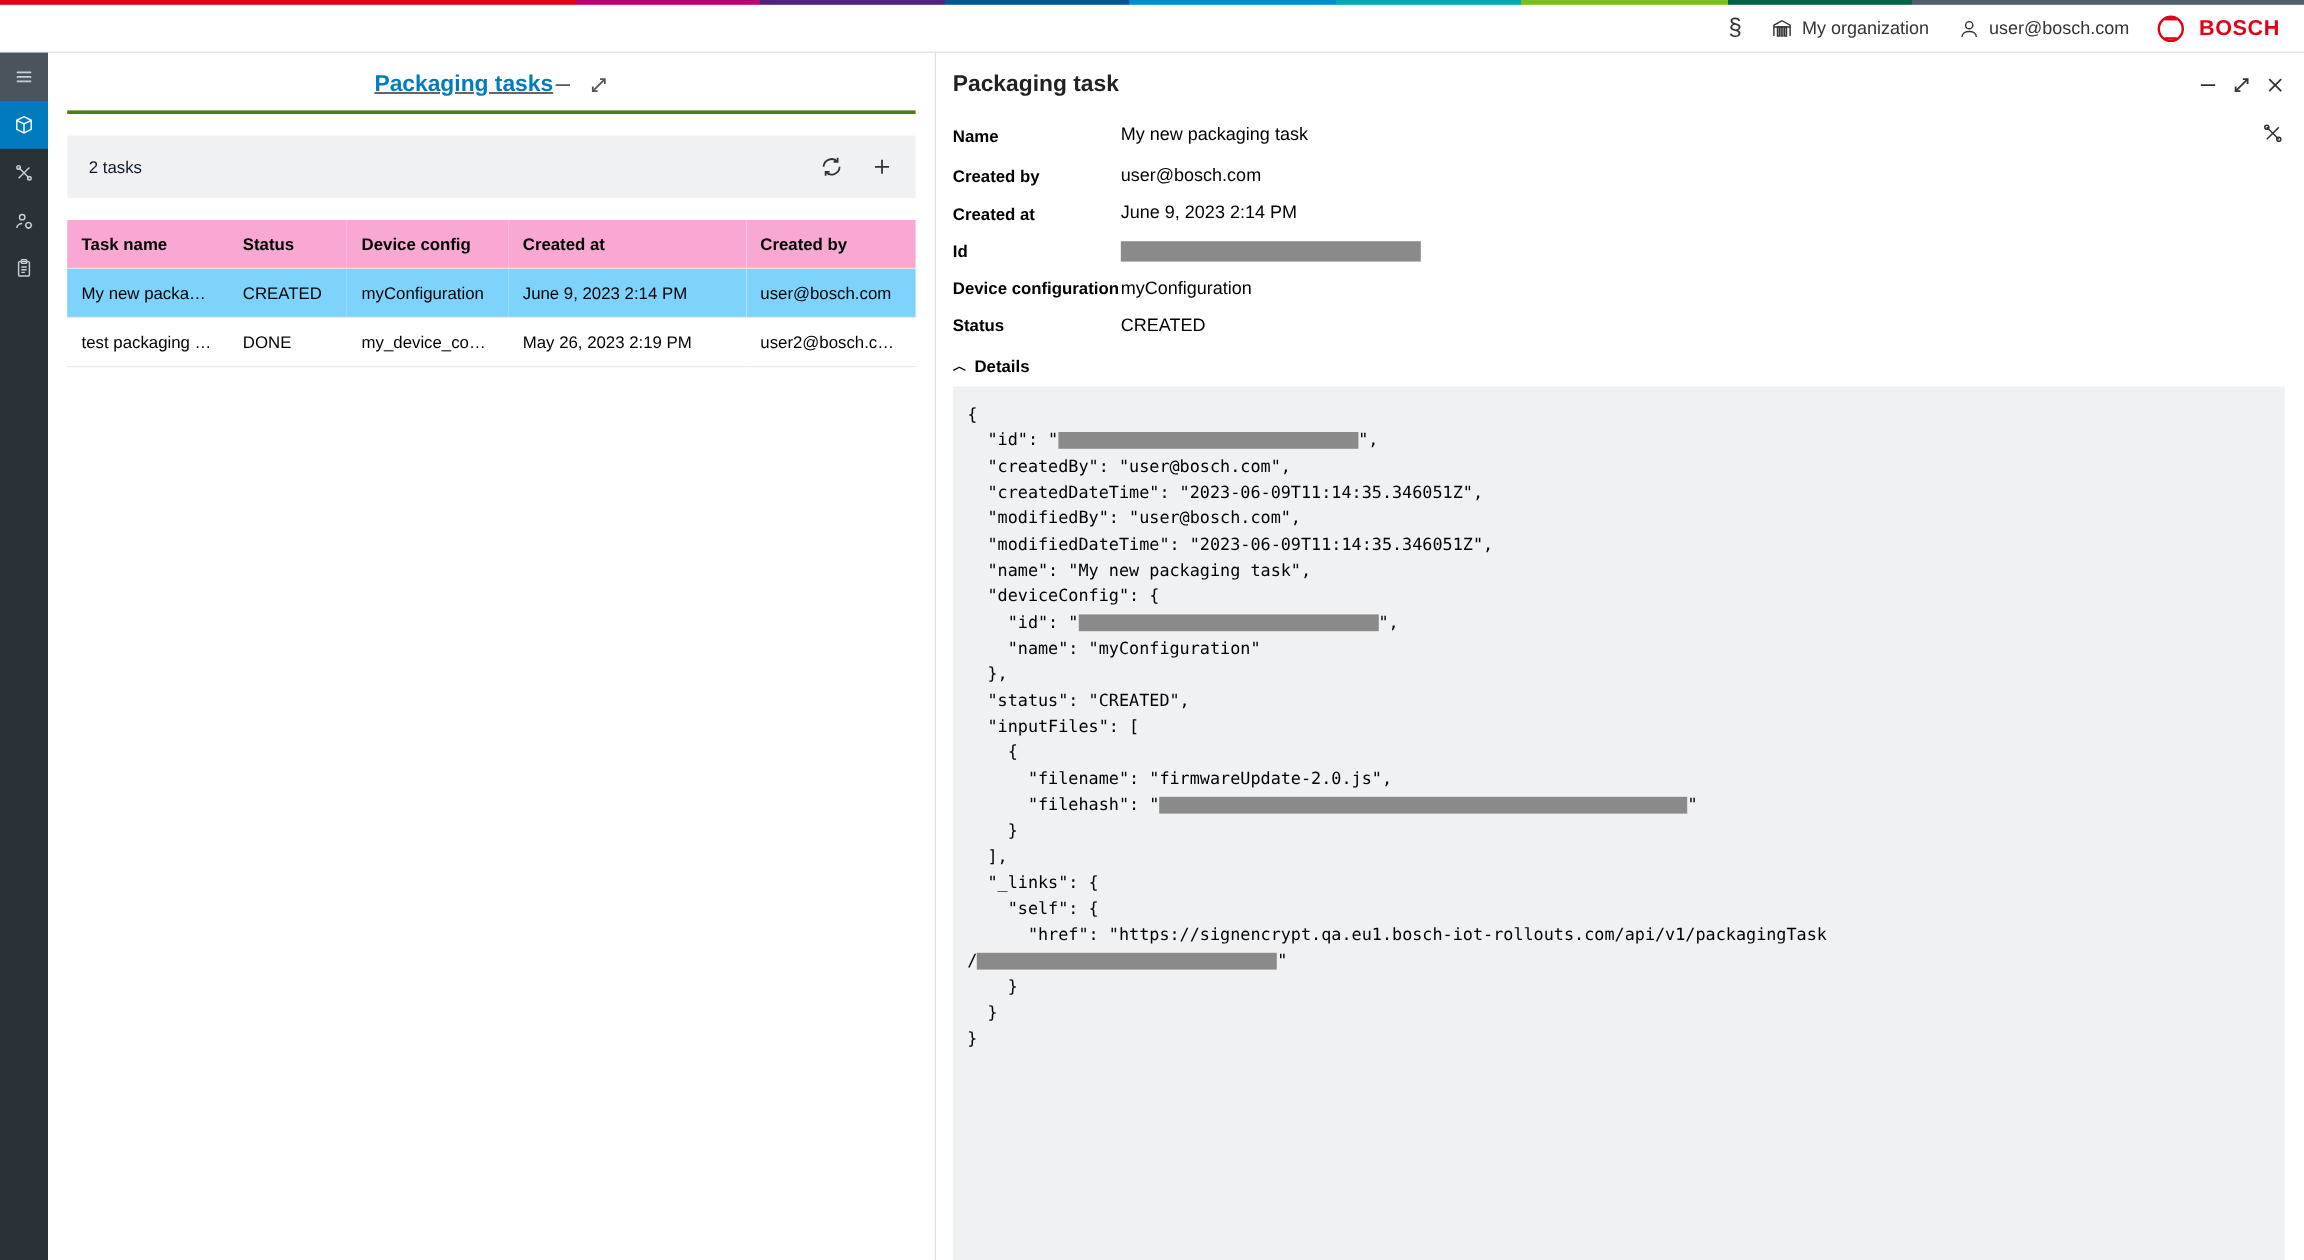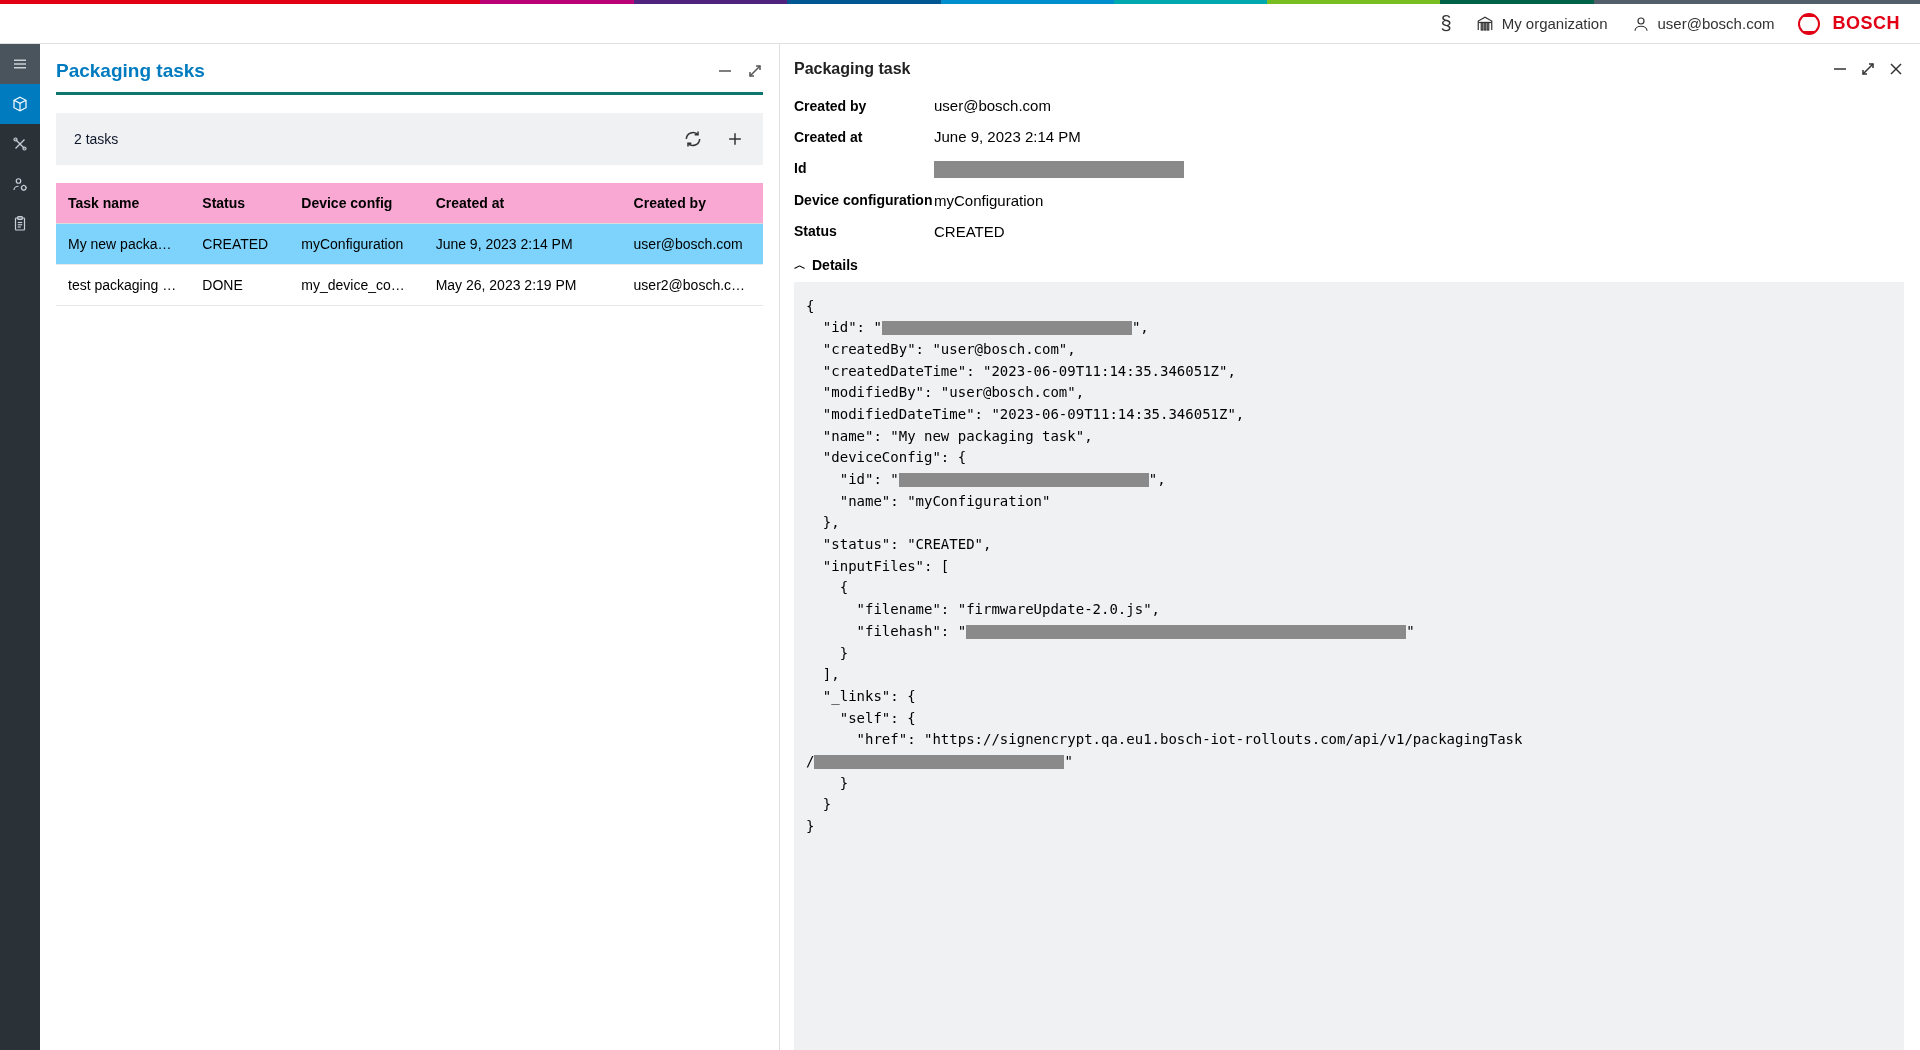--- a/index.html
+++ b/index.html
@@ -63,23 +63,24 @@
 
   .main { flex:1; display:flex; }
 
   
   .left-panel {
     flex: 0 0 740px;
     padding: 10px 16px;
     border-right: 1px solid #e0e0e0;
   }
   .panel-header {
-    display:flex; align-items:center; justify-content:space-between;
+    display:flex; align-items:center; justify-content:center;
     padding: 6px 0 10px;
-    border-bottom: 3px solid #0f766e;
+    border-bottom: 3px solid #4d7c0f;
+    text-decoration: underline;
   }
   .panel-title-left { font-size: 19px; font-weight:700; color:#007BC0; }
   .panel-actions { display:flex; gap:14px; color:#555; }
   .panel-actions .ic { cursor:pointer; width:16px; height:16px; display:flex; align-items:center; justify-content:center; }
 
   .task-bar {
     margin-top: 18px;
     background:#EFF1F2;
     height: 52px;
     display:flex; align-items:center; justify-content:space-between;
@@ -109,21 +110,21 @@
   .right-panel {
     flex:1;
     padding: 10px 16px 0 14px;
     display:flex; flex-direction:column;
     overflow:hidden;
   }
   .right-header {
     display:flex; align-items:center; justify-content:space-between;
     padding: 6px 0 12px;
   }
-  .right-title { font-size:16px; font-weight:700; color:#222; }
+  .right-title { font-size:19px; font-weight:700; color:#222; }
   .right-actions { display:flex; gap:12px; color:#333; }
   .right-actions .ic { cursor:pointer; width:16px; height:16px; display:flex; align-items:center; justify-content:center; }
 
   .field-row {
     display:flex; align-items:center;
     padding: 7px 0;
   }
   .field-label { width: 140px; font-weight:700; font-size:14px; }
   .field-value { font-size:15px; }
   .field-tools { margin-left:auto; color:#333; cursor:pointer; }
@@ -316,20 +317,32 @@
           <span class="ic">
               <svg viewBox="0 0 16 16" stroke="currentColor" stroke-width="1.5">
                 <line x1="3" y1="3" x2="13" y2="13"></line>
                 <line x1="13" y1="3" x2="3" y2="13"></line>
               </svg>
             </span>
         </div>
       </div>
 
       <div class="field-row">
+        <div class="field-label">Name</div>
+        <div class="field-value">My new packaging task</div>
+        <div class="field-tools">
+          <svg viewBox="0 0 24 24" width="20" height="20" stroke="currentColor" stroke-width="1.6" fill="none">
+              <path d="M6 18L18 6"></path>
+              <path d="M6 6l12 12"></path>
+              <circle cx="6" cy="6" r="2"></circle>
+              <circle cx="18" cy="18" r="2"></circle>
+            </svg>
+        </div>
+      </div>
+      <div class="field-row">
         <div class="field-label">Created by</div>
         <div class="field-value">user@bosch.com</div>
       </div>
       <div class="field-row">
         <div class="field-label">Created at</div>
         <div class="field-value">June 9, 2023 2:14 PM</div>
       </div>
       <div class="field-row">
         <div class="field-label">Id</div>
         <div class="field-value"><span class="redacted" style="width:250px;"></span></div>

